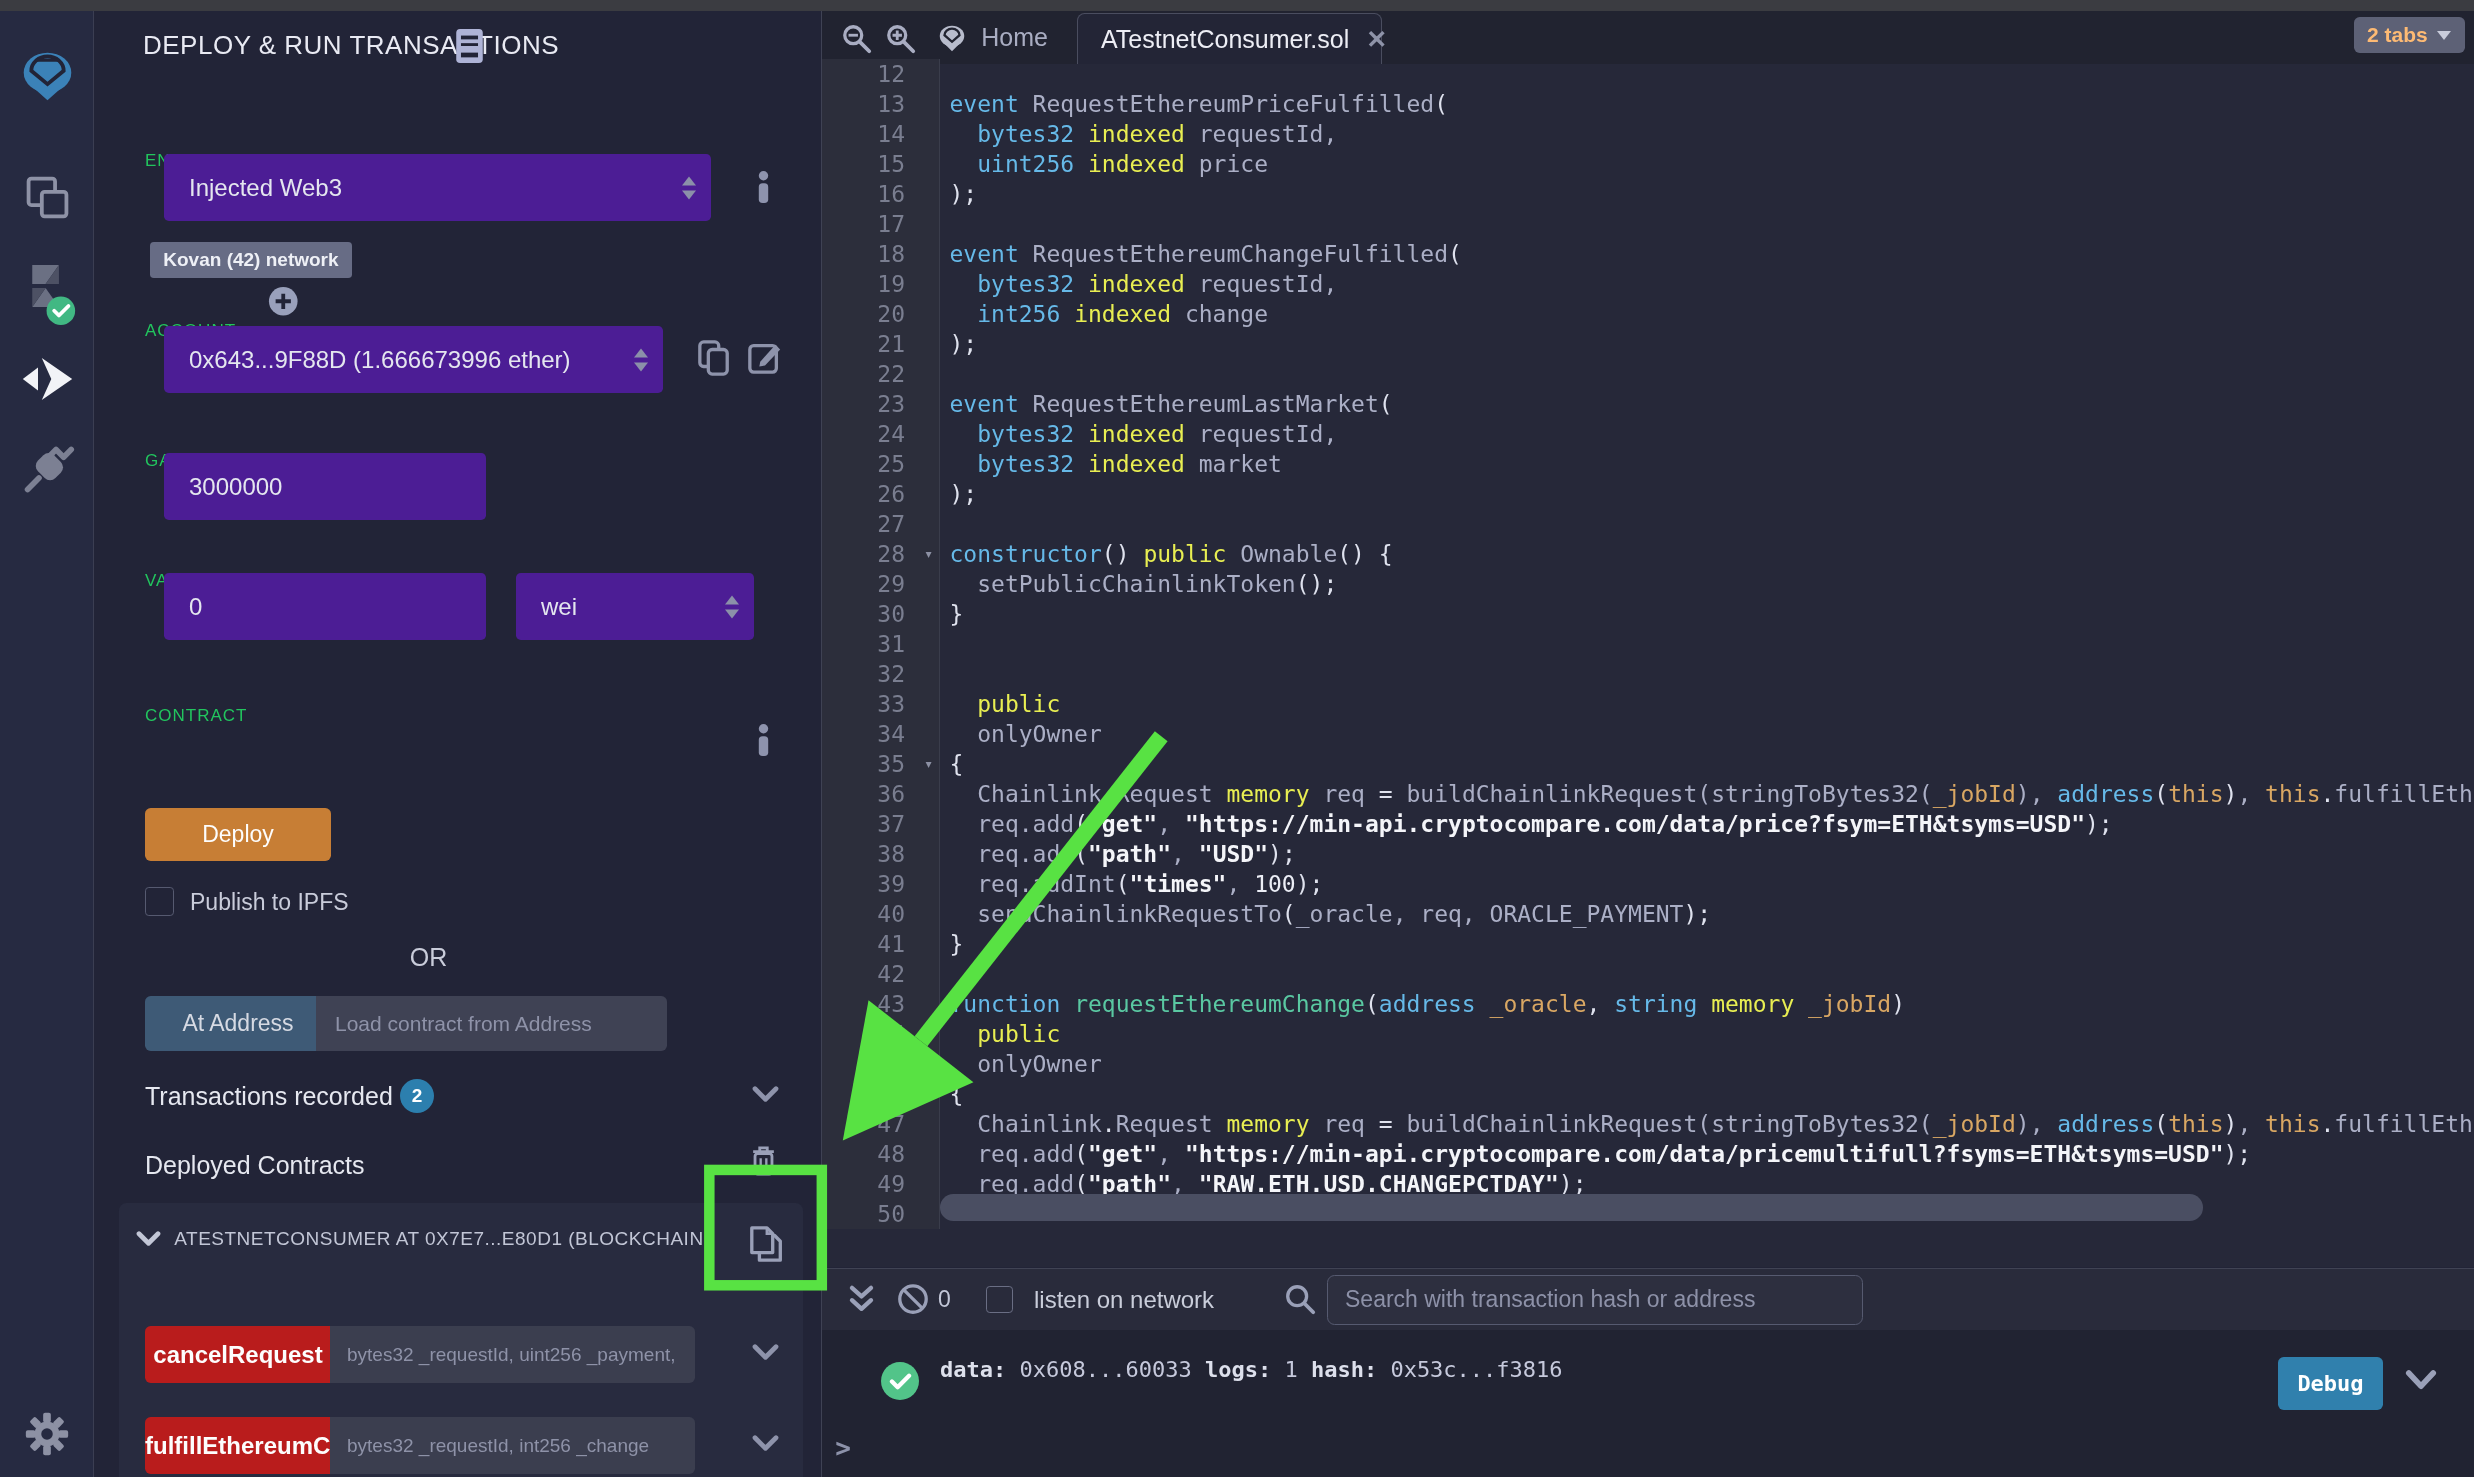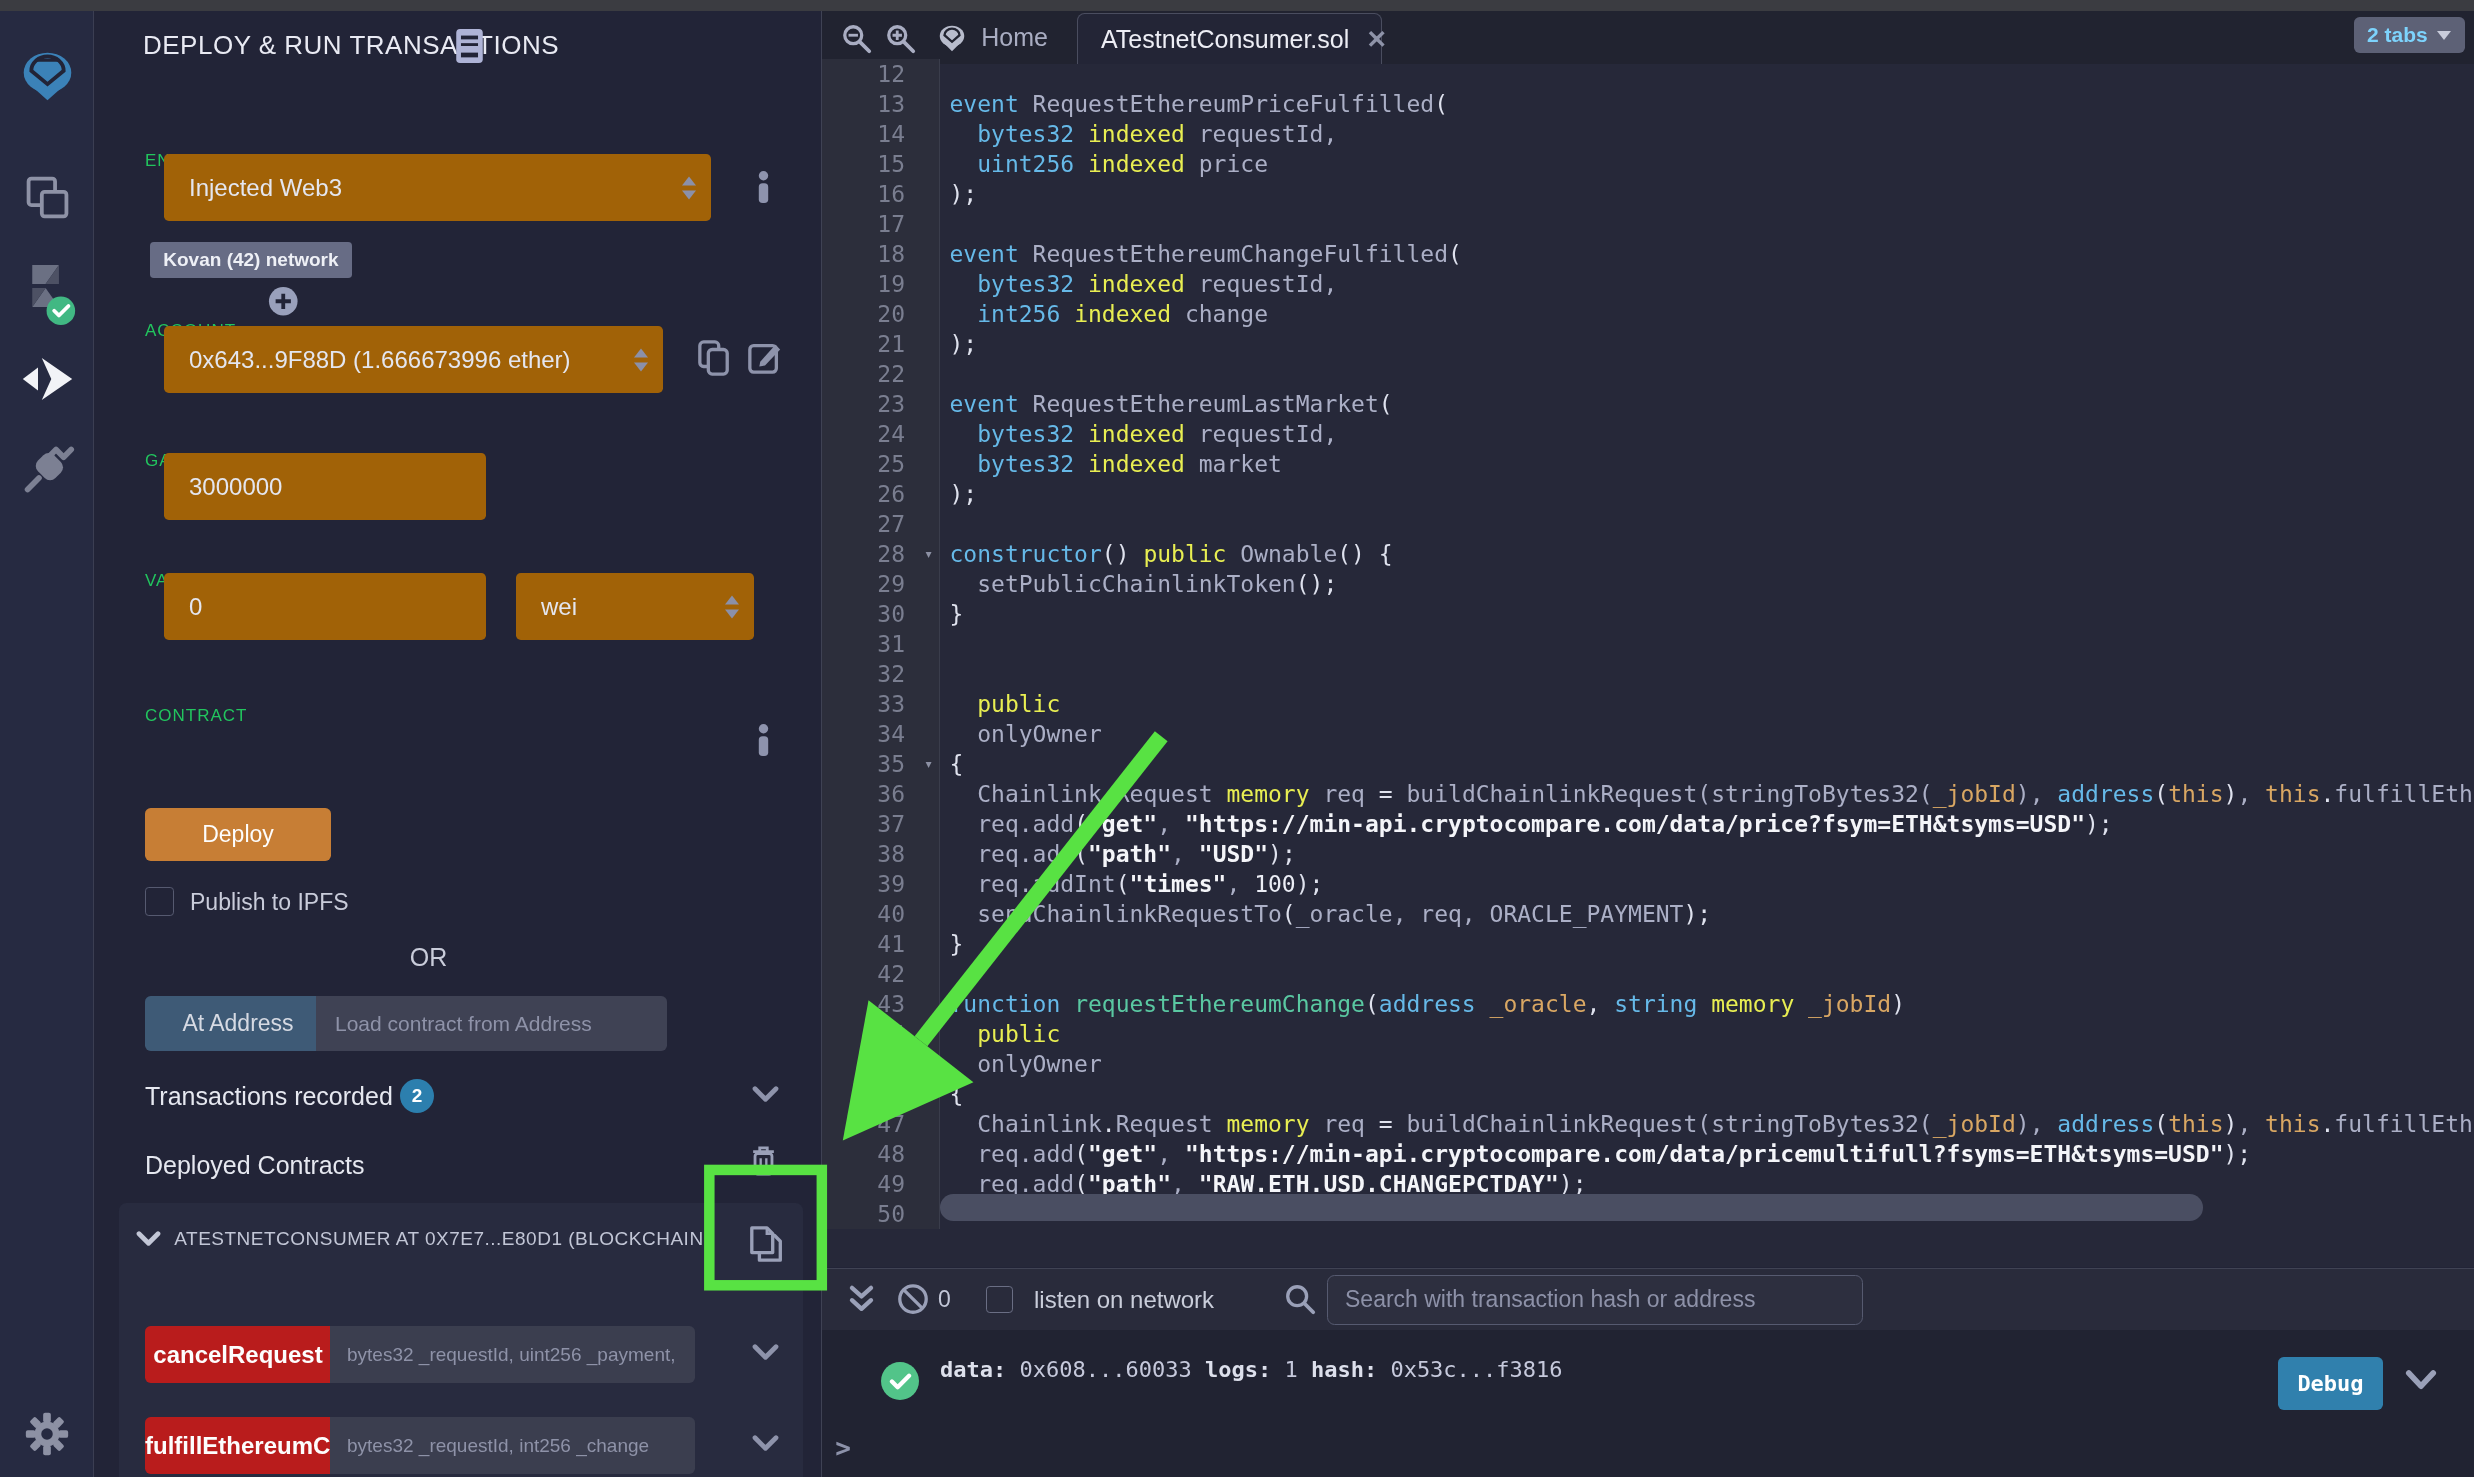--- a/index.html
+++ b/index.html
@@ -10,21 +10,21 @@
 
   
   .rail { position:absolute; left:0; top:11.4px; width:94px; height:1466px; background:#262a41; border-right:1px solid #3b3e52; }
   .rail-icon { position:absolute; left:0; width:94px; display:flex; justify-content:center; }
 
   
   .panel { position:absolute; left:95px; top:11.4px; width:725px; height:1466px; background:#222437; overflow:hidden; }
   .panel-title { position:absolute; left:48px; top:19px; font-size:26px; color:#e9eaf3; letter-spacing:0.5px; font-weight:400; white-space:nowrap; }
   .doc-icon { position:absolute; left:360px; top:17px; }
   .plabel { position:absolute; font-size:17px; color:#22c55e; letter-spacing:1px; font-weight:400;margin-top:28px; }
-  .pselect, .pinput { position:absolute; background:#a16207; border-radius:4.8px; color:#e4e6ef; font-size:24px; display:flex; align-items:center; padding:0 25px;text-align:center; }
+  .pselect, .pinput { position:absolute; background:#4c1d95; border-radius:4.8px; color:#e4e6ef; font-size:24px; display:flex; align-items:center; padding:0 25px;text-align:center; }
   .spinner { position:absolute; right:15.3px; top:50%; transform:translateY(-50%); display:flex; flex-direction:column; gap:4.8px; }
   .spinner i { display:block; width:0; height:0; border-left:7.6px solid transparent; border-right:7.6px solid transparent; }
   .spinner .up { border-bottom:9.5px solid #8b90a9; }
   .spinner .dn { border-top:9.5px solid #8b90a9; }
   .badge-kovan { position:absolute; left:55px; top:231px; background:#676c85; color:#eef0f6; font-size:19px; font-weight:bold; padding:6.7px 13.3px; border-radius:3.8px; }
   .btn-deploy { position:absolute; left:50px; top:797px; width:186px; height:53px; background:#c77e35; border:none; border-radius:5.7px; color:#fdfdfd; font-size:23px; font-family:"Liberation Sans",sans-serif; }
   .checkbox { position:absolute; width:29px; height:29px; border:1.9px solid #565a70; border-radius:3.8px; background:transparent; }
   .or-divider { position:absolute; left:0; top:932px; width:667px; text-align:center; font-size:25px; color:#c9ccda; }
   .btn-ataddress { position:absolute; left:50px; top:985px; width:186px; height:55px; background:#3e5a76; border:none; border-radius:5.7px 0 0 5.7px; color:#d6dae3; font-size:23px; font-family:"Liberation Sans",sans-serif; }
   .input-ataddress { position:absolute; left:221px; top:985px; width:351px; height:55px; background:#3f4254; border:none; border-radius:0 5.7px 5.7px 0; color:#8e92a8; font-size:21px; padding:0 19px; font-family:"Liberation Sans",sans-serif; }
@@ -37,21 +37,21 @@
   .card-title { font-size:19px; color:#c2c6d6; letter-spacing:0.5px; white-space:nowrap; overflow:hidden; max-width:562px; margin-left:13.3px; }
   .fnrow-btn { position:absolute; left:50px; width:186px; height:57px; background:#b91c1c; border:none; border-radius:5.7px 0 0 5.7px; color:#fdfdfd; font-size:24px; font-weight:bold; font-family:"Liberation Sans",sans-serif; white-space:nowrap; overflow:hidden; }
   .fnrow-input { position:absolute; left:235px; width:365px; height:57px; background:#3b3e4f; border:none; border-radius:0 5.7px 5.7px 0; color:#8e92a8; font-size:19px; padding:0 17px; font-family:"Liberation Sans",sans-serif; }
   .fnrow-input::placeholder { color:#8e92a8; }
 
   
   .editor { position:absolute; left:821px; top:11.4px; width:1654px; height:1256px; background:#262839; border-left:1.9px solid #3f4254; overflow:hidden; }
   .tabbar { position:absolute; left:0; top:0; width:1654px; height:53px; background:#212330; display:flex; align-items:center; }
   .tab-home { position:absolute; left:95px; top:0; height:53px; display:flex; align-items:center; gap:13.3px; color:#a9adc2; font-size:25px; padding:0 19px; }
   .tab-active { position:absolute; left:255px; top:1.9px; width:305px; height:51px; background:#232536; border:1px solid #4a4d5f; border-bottom:none; border-radius:7.6px 7.6px 0 0; display:flex; align-items:center; padding:0 23px; color:#edeef5; font-size:25px; gap:17px; }
-  .tabs-badge { position:absolute; right:11.4px; top:5.7px; height:36px; background:#5d6176; border-radius:5.7px; color:#7dd3fc; font-size:21px; font-weight:bold; display:flex; align-items:center; gap:9.5px; padding:0 13.3px; }
+  .tabs-badge { position:absolute; right:11.4px; top:5.7px; height:36px; background:#5d6176; border-radius:5.7px; color:#fdba74; font-size:21px; font-weight:bold; display:flex; align-items:center; gap:9.5px; padding:0 13.3px; }
   .tabs-badge i { width:0;height:0;border-left:7.6px solid transparent;border-right:7.6px solid transparent;border-top:9.5px solid #c9ccdb; }
 
   .code { position:absolute; left:0; top:48px; width:1654px; height:1176px; overflow:hidden; }
   .code-row { display:flex; height:30px; align-items:center; }
   .gutter { position:relative; width:118px; flex:0 0 118px; height:100%; background:#2c2e3b; border-right:1px solid #3a3d4b; color:#7a7e90; font-family:"DejaVu Sans Mono", monospace; font-size:23px; text-align:right; padding-right:34px; line-height:30px; }
   .fold { position:absolute; right:5.7px; top:0; font-size:15.3px; color:#8d91a4; }
   .ltext { white-space:pre; font-family:"DejaVu Sans Mono", monospace; font-size:23px; line-height:30px; padding-left:9.5px; }
   .tk-k { color:#66b9e8; } .tk-y { color:#e8ee52; } .tk-fn { color:#5ac8a2; }
   .tk-o { color:#d9a763; } .tk-p { color:#abafc6; } .tk-w { color:#dfe2ee; }
   .tk-s { color:#f4f5f9; font-weight:bold; } .tk-n { color:#eceef6; }

